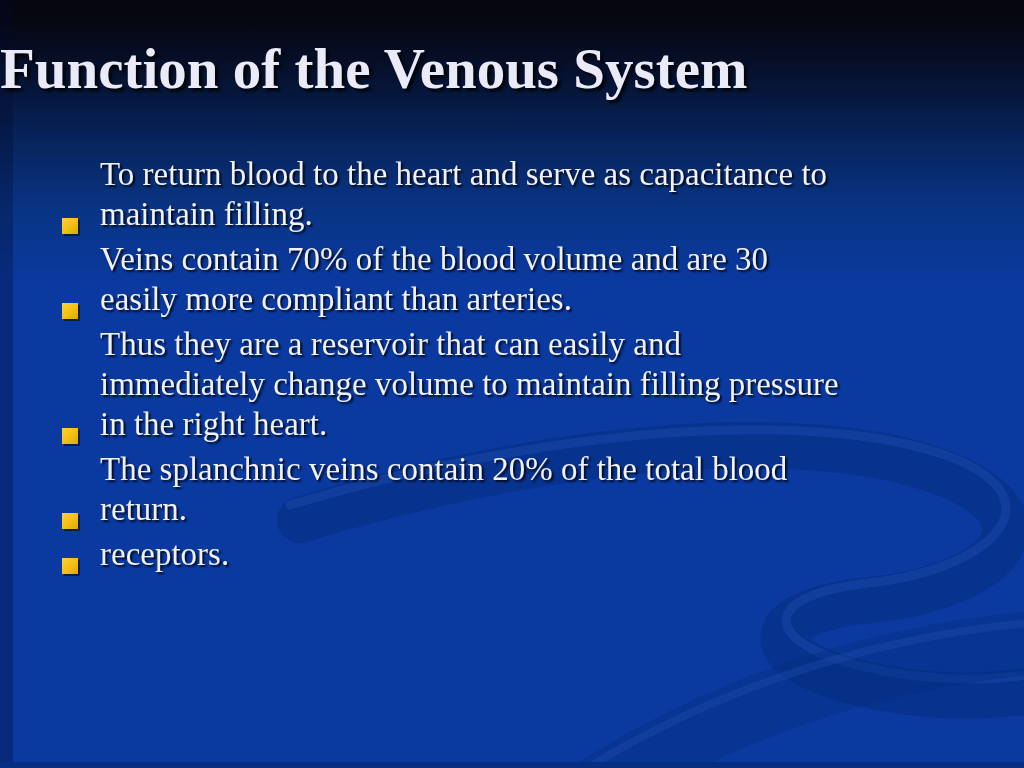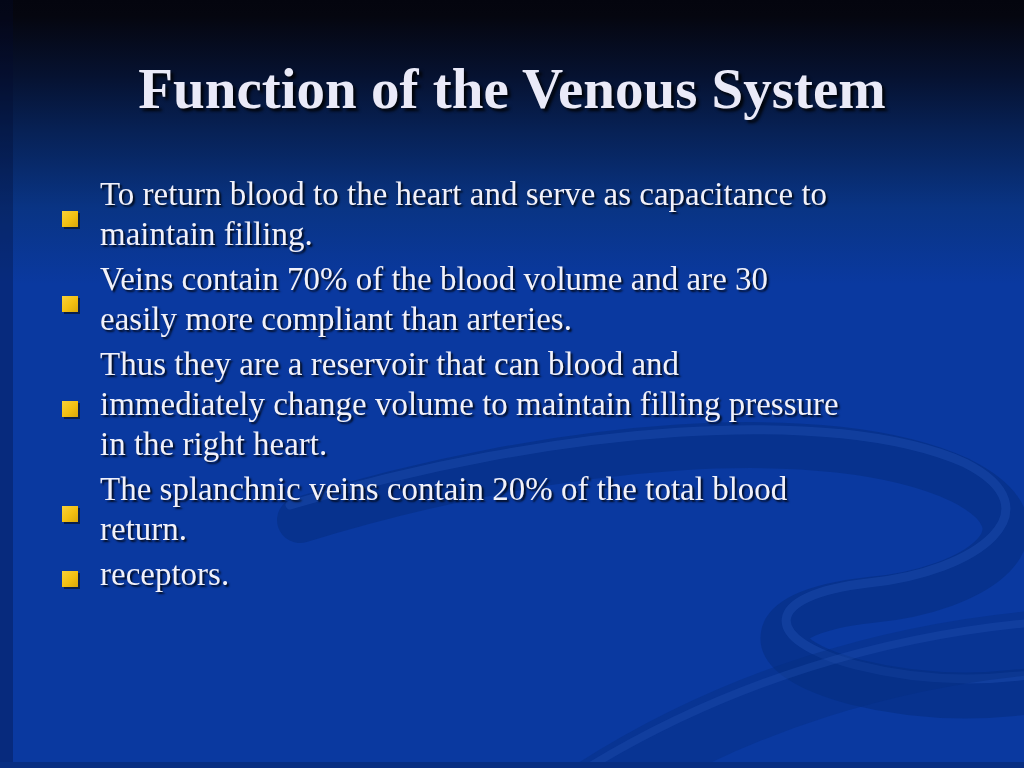--- a/index.html
+++ b/index.html
@@ -40,38 +40,38 @@
     position: absolute;
     left: 0;
     top: 0;
     bottom: 0;
     width: 13px;
     background: rgba(2, 10, 46, 0.30);
   }
   .title {
     position: relative;
     margin: 0;
-    padding-top: 56px;
-    text-align: center;
+    padding-top: 36px;
+    text-align: left;
     font-size: 57px;
     font-weight: bold;
     line-height: 1.15;
     color: #eaeaf8;
     text-shadow: 3px 3px 3px rgba(0, 0, 0, 0.85);
     letter-spacing: 0px;
   }
   .bullets {
     position: relative;
     list-style: none;
     margin: 52px 30px 0 0;
     padding: 0 0 0 62px;
   }
   .bullet-item {
     display: flex;
-    align-items: center;
+    align-items: flex-end;
     margin: 0 0 5px 0;
   }
   .bullet-square {
     flex: 0 0 auto;
     width: 16px;
     height: 16px;
     margin-top: 11px;
     margin-right: 22px;
     background: linear-gradient(135deg, #f8d13a 0%, #f2c011 55%, #d9a80c 100%);
     box-shadow: 2px 2px 0 rgba(10, 10, 5, 0.55);
@@ -117,21 +117,21 @@
       <span class="bullet-square"></span>
       <span class="bullet-text">
         <span class="bullet-line">Veins contain 70% of the blood volume and are 30</span>
         <span class="bullet-line">easily more compliant than arteries.</span>
       </span>
     </li>
 
     <li class="bullet-item">
       <span class="bullet-square"></span>
       <span class="bullet-text">
-        <span class="bullet-line">Thus they are a reservoir that can blood and</span>
+        <span class="bullet-line">Thus they are a reservoir that can easily and</span>
         <span class="bullet-line">immediately change volume to maintain filling pressure</span>
         <span class="bullet-line">in the right heart.</span>
       </span>
     </li>
 
     <li class="bullet-item">
       <span class="bullet-square"></span>
       <span class="bullet-text">
         <span class="bullet-line">The splanchnic veins contain 20% of the total blood</span>
         <span class="bullet-line">return.</span>

